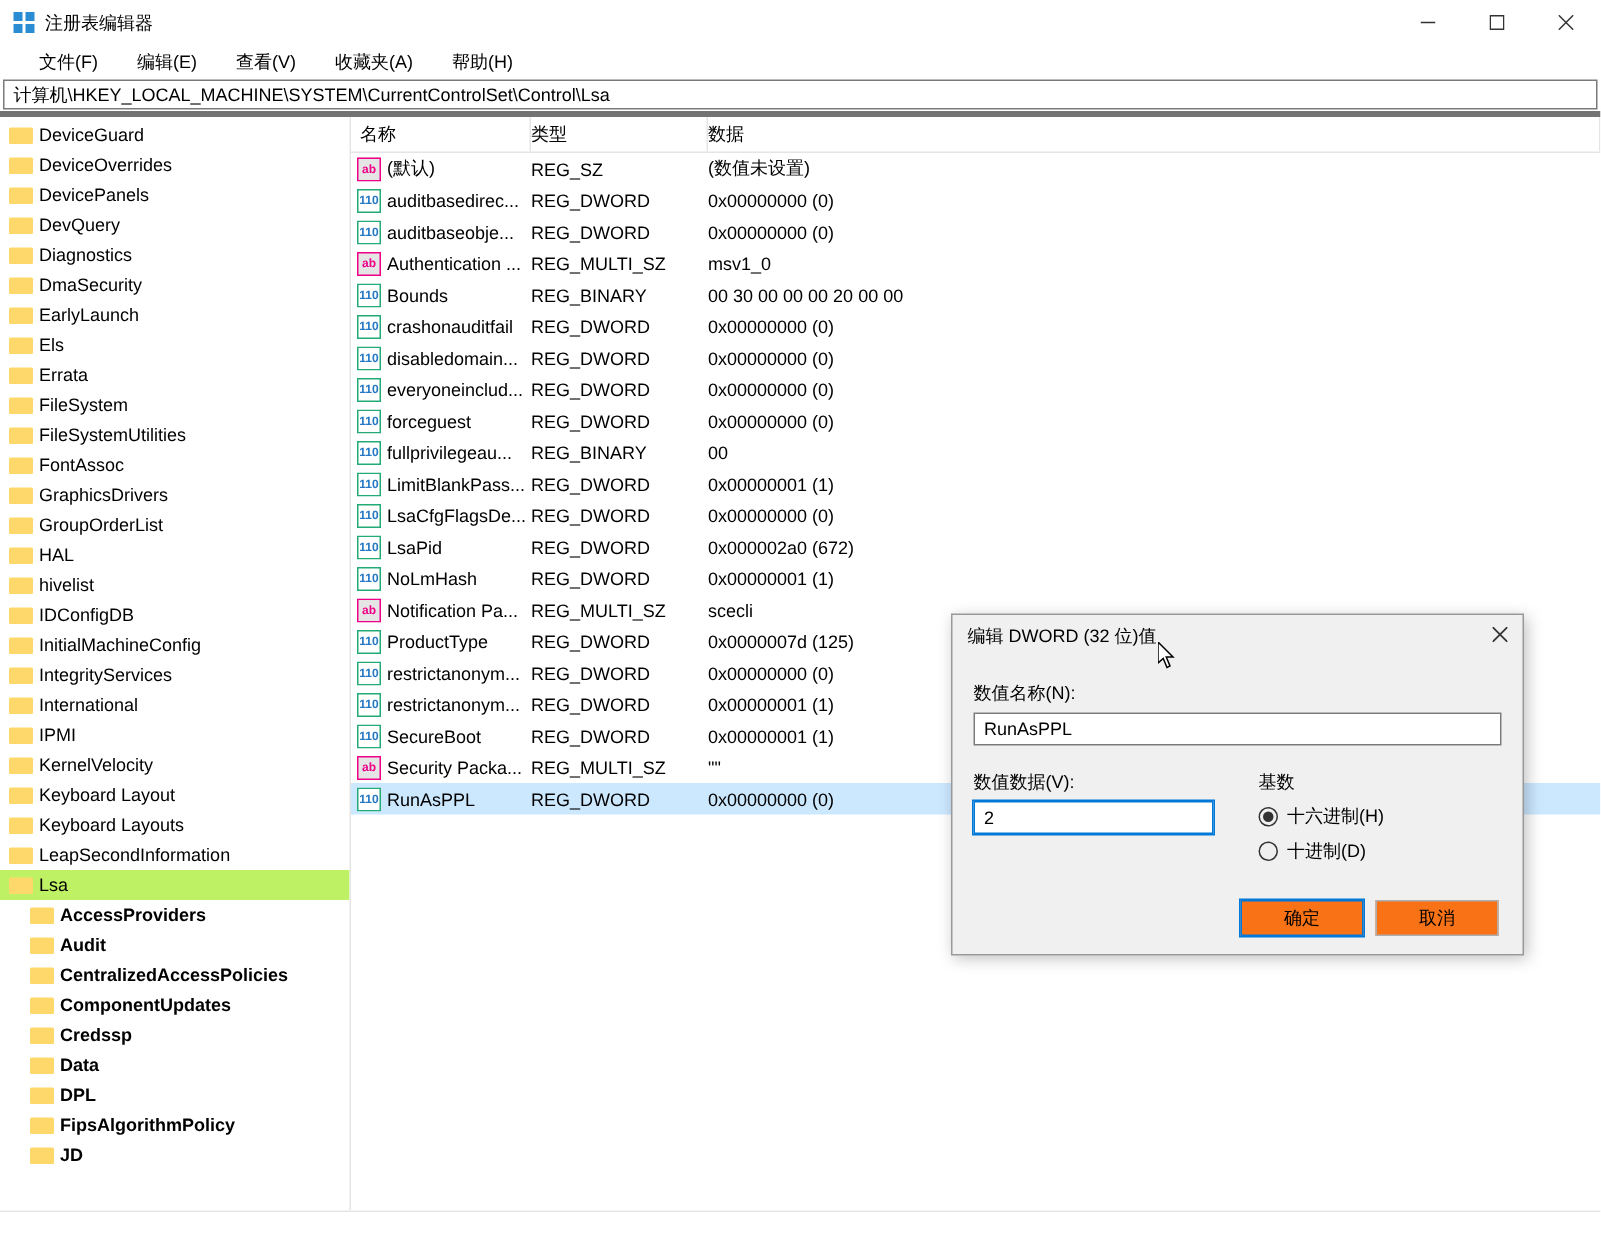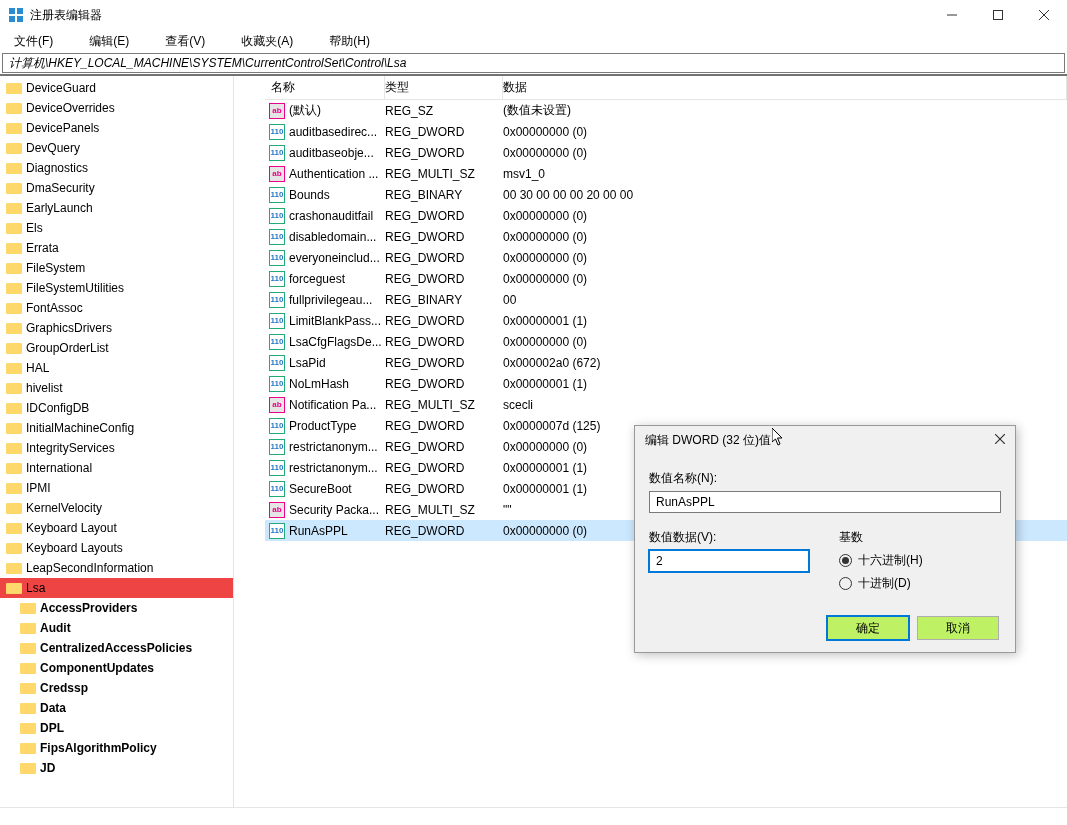--- a/index.html
+++ b/index.html
@@ -5,33 +5,33 @@
   * { box-sizing: border-box; margin: 0; padding: 0; font-family: "Microsoft YaHei", "Segoe UI", sans-serif; font-size: 12px; }
   body { background: #fff; width: 1067px; height: 825px; overflow: hidden; position: relative; }
 
   .titlebar { height: 30px; display: flex; align-items: center; padding-left: 8px; }
   .titlebar-icon { width: 16px; height: 16px; margin-right: 6px; display: inline-flex; align-items: center; justify-content: center; }
   .titlebar-icon svg { width: 16px; height: 16px; }
   .titlebar-title { flex: 1; }
   .winbtn { width: 46px; height: 30px; display: flex; align-items: center; justify-content: center; color: #333; }
   .winbtn svg { width: 10px; height: 10px; }
 
-  .menubar { height: 22px; display: flex; align-items: center; padding-left: 6px; gap: 20px; }
+  .menubar { height: 22px; display: flex; align-items: center; padding-left: 18px; gap: 10px; }
   .menuitem { padding: 2px 8px; }
 
-  .addressbar { border: 1px solid #7a7a7a; margin: 1px 2px; padding: 2px 6px; height: 20px; display: flex; align-items: center; font-style: italic; }
-
-  .main { display: flex; height: calc(825px - 30px - 22px - 22px - 18px); border-top: 2px solid #737373; gap: 31px; }
+  .addressbar { border: 1px solid #7a7a7a; margin: 1px 2px; padding: 2px 6px; height: 20px; display: flex; align-items: center; }
+
+  .main { display: flex; height: calc(825px - 30px - 22px - 22px - 18px); border-top: 4px solid #737373; }
   .tree { width: 234px; border-right: 1px solid #e5e5e5; overflow-y: scroll; overflow-x: hidden; }
   .tree::-webkit-scrollbar { width: 17px; }
   .tree::-webkit-scrollbar-track { background: #f0f0f0; }
   .tree::-webkit-scrollbar-thumb { background: #cdcdcd; }
   .tree-rows { padding-top: 2px; }
   .tree-row { padding: 2px 4px 2px 6px; display: flex; align-items: center; white-space: nowrap; height: 20px; }
-  .tree-row.selected { background: #ef4444; }
+  .tree-row.selected { background: #bef264; }
   .tree-row.indent { padding-left: 6px; font-weight: bold; }
   .tree-row.indent .folder-icon { margin-left: 14px; }
   .folder-icon { width: 16px; height: 14px; margin-right: 4px; display: inline-block; }
   .folder-icon::before { content: ""; display: block; width: 16px; height: 11px; background: #ffd86b; border-radius: 1px; position: relative; top: 2px; }
 
   .list { flex: 1; overflow-y: auto; }
   .list-header { display: flex; border-bottom: 1px solid #e5e5e5; height: 24px; align-items: center; }
   .col-name   { width: 120px; padding-left: 6px; }
   .col-type   { width: 118px; }
   .col-data   { flex: 1; }
@@ -45,35 +45,35 @@
   .val-icon span { font-size: 8px; font-weight: bold; }
   .val-icon.sz span { color: #e08; }
   .val-icon.bin span { color: #2678c4; }
   .list-row .col-name { width: 116px; overflow: hidden; text-overflow: ellipsis; white-space: nowrap; display:flex; align-items:center; padding-left:0; }
   .list-row .col-type { width: 118px; }
   .list-row.selected { background: #cce8ff; }
 
   .statusbar { height: 18px; border-top: 1px solid #e5e5e5; position:absolute; bottom:0; left:0; right:0; background:#fff; }
 
   
-  .dialog { position: absolute; left: 634px; top: 425px; width: 382px; background: #f0f0f0; border: 1px solid #999; box-shadow: 2px 2px 10px rgba(0,0,0,.25); }
+  .dialog { position: absolute; left: 634px; top: 409px; width: 382px; background: #f0f0f0; border: 1px solid #999; box-shadow: 2px 2px 10px rgba(0,0,0,.25); }
   .dialog-titlebar { height: 28px; display:flex; align-items:center; padding: 0 4px 0 10px; }
   .dialog-titlebar .close { width: 40px; text-align: right; padding-right: 6px;}
   .dialog-body { padding: 10px 14px 12px; }
   .dlg-label { margin: 6px 0 4px; }
   .dlg-input { width: 100%; padding: 3px 6px; border: 1px solid #7a7a7a; background: #fff; font-size:12px; }
   .dlg-row2 { display:flex; gap: 30px; margin-top: 10px; }
   .dlg-col1 { flex: 0 0 160px; }
   .dlg-col2 { flex: 1; }
   .dlg-input.focus { border: 1px solid #0078d7; outline:1px solid #0078d7; }
   .radio { display:flex; align-items:center; gap:6px; margin: 6px 0; }
   .radiomark { width:13px; height:13px; border:1px solid #333; border-radius:50%; display:inline-flex; align-items:center; justify-content:center; }
   .radiomark.checked::after { content:""; width:7px; height:7px; background:#333; border-radius:50%; }
   .dlg-buttons { display:flex; justify-content:flex-end; gap:8px; margin-top: 18px; padding-right: 2px; }
-  .dlg-btn { min-width: 82px; height: 24px; border:1px solid #adadad; background:#bef264; display:flex; align-items:center; justify-content:center;text-align:center; }
+  .dlg-btn { min-width: 82px; height: 24px; border:1px solid #adadad; background:#f97316; display:flex; align-items:center; justify-content:center;text-align:center; }
   .dlg-btn.default { border:1px solid #0078d7; outline:1px solid #0078d7; }
 
   .cursor { position:absolute; left:772px; top:428px; width:14px; height:20px; }
 </style>
 </head>
 <body>
 
 <div class="titlebar">
   <span class="titlebar-icon">
     <svg viewBox="0 0 16 16">

